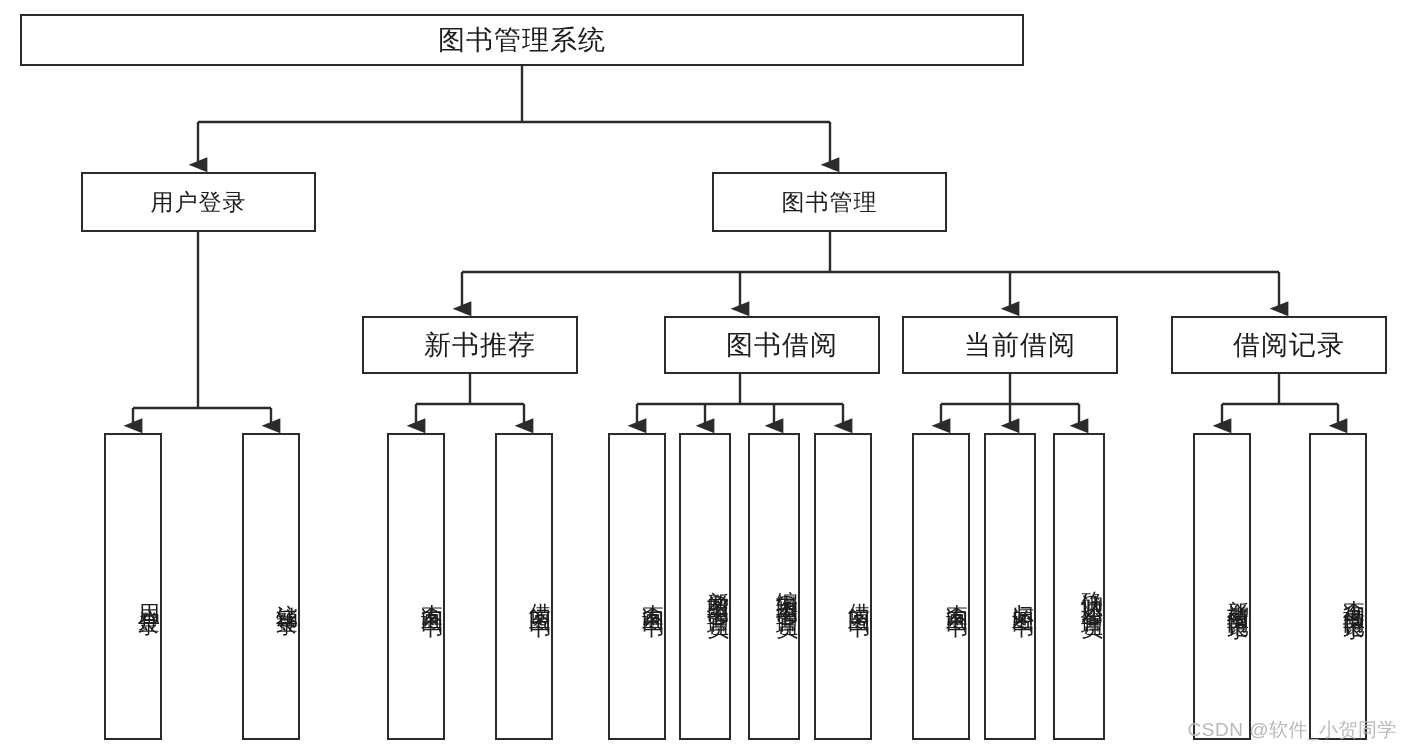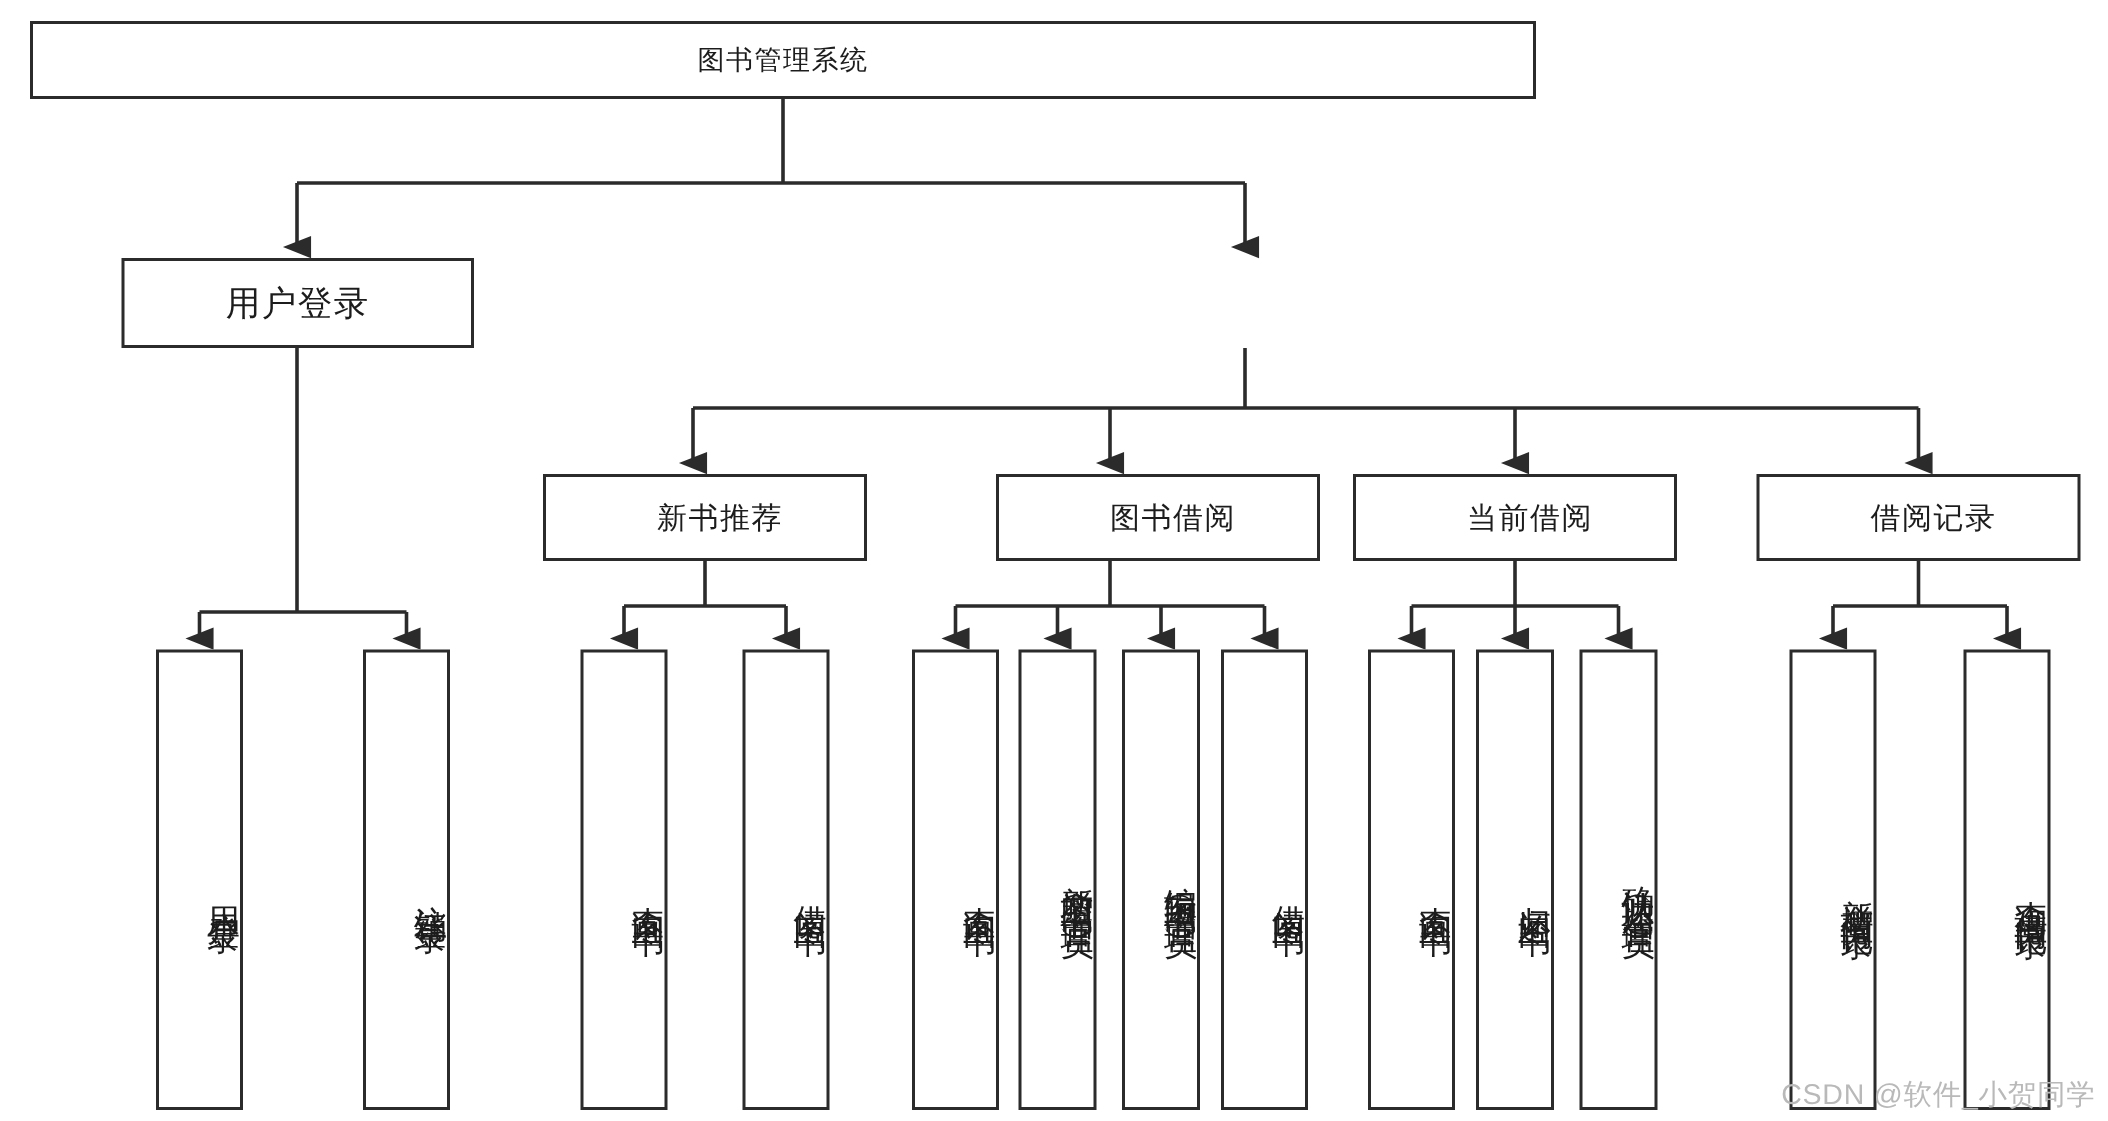--- a/index.html
+++ b/index.html
@@ -29,29 +29,29 @@
     background:#ffffff;
     border:2.2px solid #2b2b2b;
     display:flex;
     align-items:center;
     justify-content:center;
     text-align:center;
     color:#1c1c1c;
     z-index:2;
   }
   .node.root{
-    font-size:18px;
+    font-size:27px;
     letter-spacing:1px;
   }
   .node.t1{
     font-size:23px;
     letter-spacing:1px;
   }
   .node.t2{
-    font-size:20px;
+    font-size:27px;
     letter-spacing:1px;
     padding-left:20px;
   }
   .node.leaf{
     writing-mode:vertical-rl;
     text-orientation:upright;
     font-size:22px;
     letter-spacing:4px;
     align-items:flex-start;
     justify-content:center;
@@ -129,20 +129,21 @@
       <path d="M1279,374 L1279,404"></path>
       <path d="M1222,404 L1338,404"></path>
       <path d="M1222,404 L1222,425" marker-end="url(#arrow)"></path>
       <path d="M1338,404 L1338,425" marker-end="url(#arrow)"></path>
     </g>
   </svg>
 
   <div class="node root" style="left:20px;top:14px;width:1004px;height:52px;">图书管理系统</div>
 
   <div class="node t1" style="left:81px;top:172px;width:235px;height:60px;">用户登录</div>
+  <div class="node t1" style="left:712px;top:172px;width:235px;height:60px;">图书管理</div>
 
   <div class="node t2" style="left:362px;top:316px;width:216px;height:58px;">新书推荐</div>
   <div class="node t2" style="left:632px;top:316px;width:216px;height:58px;margin-left:32px;">图书借阅</div>
   <div class="node t2" style="left:902px;top:316px;width:216px;height:58px;text-align:center;">当前借阅</div>
   <div class="node t2" style="left:1171px;top:316px;width:216px;height:58px;">借阅记录</div>
 
   <div class="node leaf" style="left:104px;top:433px;width:58px;height:307px;">用户登录</div>
   <div class="node leaf" style="left:242px;top:433px;width:58px;height:307px;">注销登录</div>
 
   <div class="node leaf" style="left:387px;top:433px;width:58px;height:307px;">查询图书</div>

